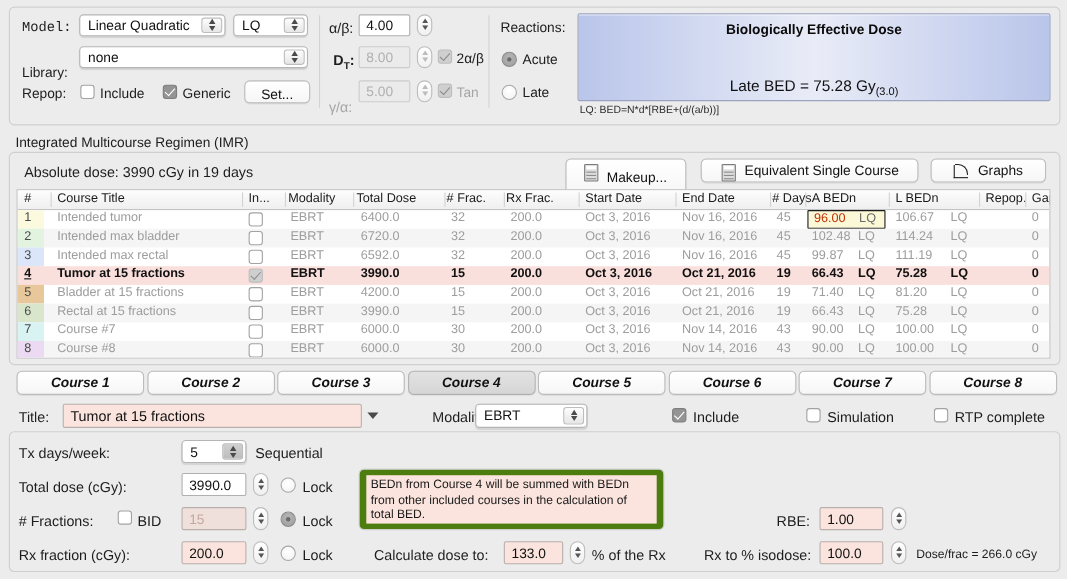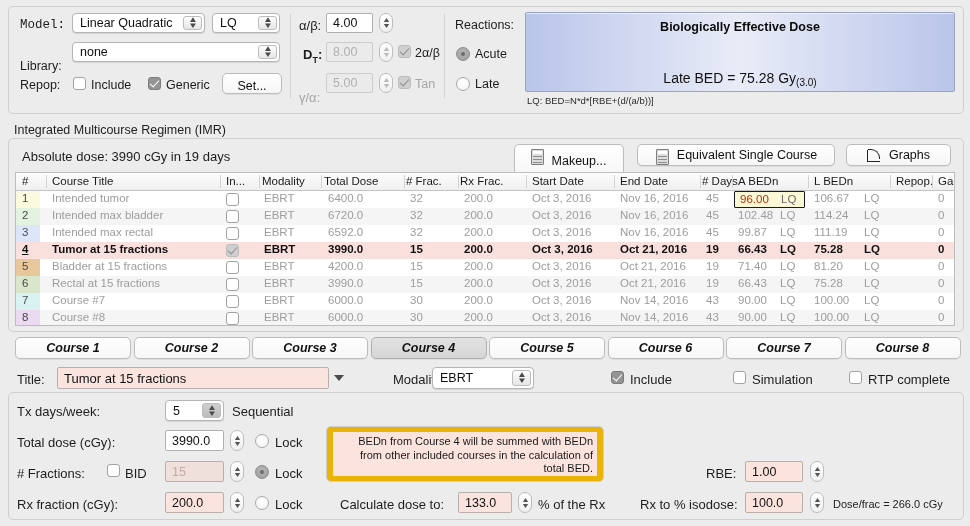--- a/index.html
+++ b/index.html
@@ -143,22 +143,22 @@
     background:#fbf8d8;
     border:1px solid #1a1a1a;
     border-radius:1px;
   }
   .bedhl .v{position:absolute;left:5px;top:1px;font-size:11.5px;color:#c03000;}
   .bedhl .q{position:absolute;left:46px;top:1px;font-size:11.5px;color:#6b6b6b;}
 
   
   .note{
     position:absolute;box-sizing:border-box;
-    background:#eab308;
-    border:1px solid #cfcfcf;border-radius:5px;text-align:right;
+    background:#4d7c0f;
+    border:1px solid #cfcfcf;border-radius:5px;
   }
   .note .inner{
     position:absolute;left:6px;top:5px;right:6px;bottom:5px;
     background:#fbe4dd;
     font-size:11px;line-height:13.5px;color:#1a1a1a;
     padding:3px 4px;box-sizing:border-box;
   }
 
   .sep{position:absolute;width:1px;background:#d2d2d2;}
   .caret{position:absolute;width:0;height:0;border-left:5px solid transparent;border-right:5px solid transparent;border-top:6px solid #4a4a4a;}

